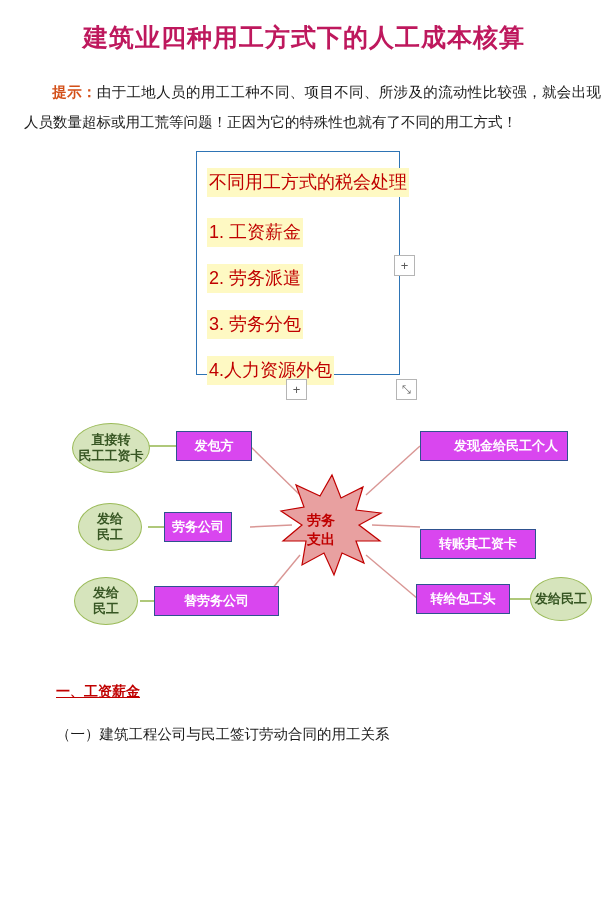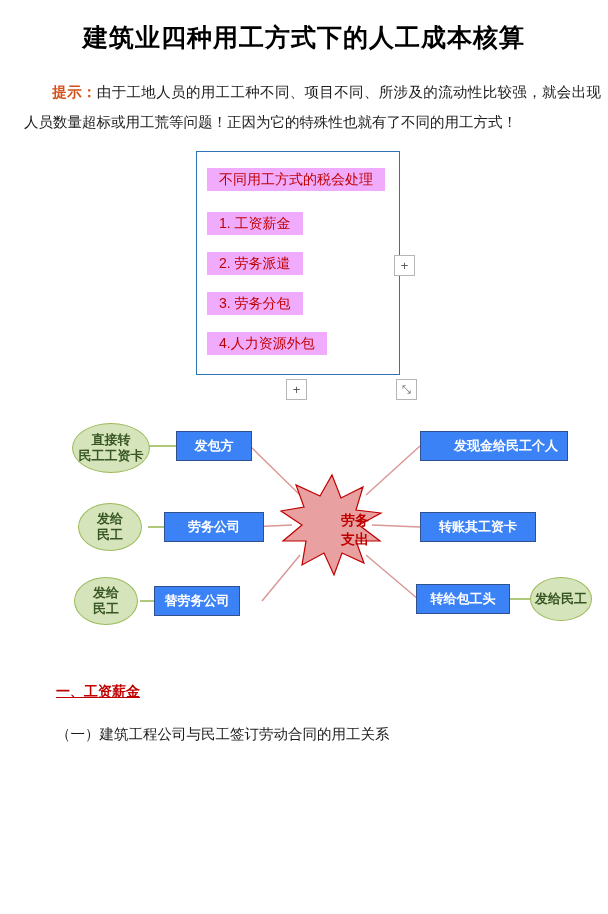--- a/index.html
+++ b/index.html
@@ -17,21 +17,21 @@
   }
   .page {
     position: relative;
     width: 608px;
     height: 914px;
   }
 
   
   .title {
     text-align: center;
-    color: #000000;
+    color: #be185d;
     font-weight: bold;
     font-size: 25px;
     letter-spacing: 1px;
     margin: 22px 0 11px 0;
     line-height: 1.2;
   }
 
   
   .intro {
     margin: 26px 7px 0 24px;
@@ -61,26 +61,26 @@
     left: 196px;
     top: 0px;
     width: 204px;
     height: 224px;
     border: 1.5px solid #2e74b5;
     background: #ffffff;
     box-sizing: border-box;
     padding: 16px 0 0 10px;
   }
   .framed-line {
-    font-size: 14px;
+    font-size: 18px;
     color: #c00000;
-    background: #f0abfc;
+    background: #fef9c3;
     display: inline-block;
     line-height: 1.5;
-    padding: 1px 12px;
+    padding: 1px 2px;
     margin-bottom: 17px;
     white-space: nowrap;
   }
   .framed-line.first { margin-bottom: 21px; }
 
   .handle-plus {
     position: absolute;
     width: 21px;
     height: 21px;
     border: 1px solid #b5b5b5;
@@ -121,21 +121,21 @@
     position: absolute;
     box-sizing: border-box;
     text-align: center;
     font-size: 13px;
     line-height: 1.25;
     display: flex;
     align-items: center;
     justify-content: center;
   }
   .node.blue {
-    background: #3b82f6;
+    background: #d946ef;
     color: #ffffff;
     border: 1px solid #2f528f;
     font-weight: bold;
   }
   .node.green {
     background: #d6e4bc;
     color: #375623;
     border: 1px solid #9bbb59;
     border-radius: 50%;
     font-weight: bold;
@@ -209,33 +209,33 @@
     </svg>
 
     <div class="node green" style="left:72px; top:20px; width:78px; height:50px;">
       <span><span>直接转</span><br><span>民工工资卡</span></span>
     </div>
     <div class="node blue" style="left:176px; top:28px; width:76px; height:30px;">发包方</div>
 
     <div class="node green" style="left:78px; top:100px; width:64px; height:48px;">
       <span><span>发给</span><br><span>民工</span></span>
     </div>
-    <div class="node blue" style="left:164px; top:109px; width:100px; height:30px;">劳务公司</div>
+    <div class="node blue" style="left:164px; top:109px; width:68px; height:30px;">劳务公司</div>
 
     <div class="node green" style="left:74px; top:174px; width:64px; height:48px;">
       <span><span>发给</span><br><span>民工</span></span>
     </div>
-    <div class="node blue" style="left:154px; top:183px; width:86px; height:30px;">替劳务公司</div>
+    <div class="node blue" style="left:154px; top:183px; width:125px; height:30px;">替劳务公司</div>
 
     <div class="node blue" style="left:420px; top:28px; width:148px; height:30px;padding-left:24px;">发现金给民工个人</div>
-    <div class="node blue" style="left:420px; top:109px; width:116px; height:30px;">转账其工资卡</div>
+    <div class="node blue" style="left:420px; top:126px; width:116px; height:30px;">转账其工资卡</div>
     <div class="node blue" style="left:416px; top:181px; width:94px; height:30px;">转给包工头</div>
     <div class="node green" style="left:530px; top:174px; width:62px; height:44px;">发给民工</div>
 
-    <div class="star-label" style="left:299px; top:108px;text-align:right;">
+    <div class="star-label" style="left:286px; top:108px;">
       <span>劳务</span><br>
       <span>支出</span>
     </div>
   </div>
 
   <div class="section-head">一、工资薪金</div>
   <div class="section-sub">（一）建筑工程公司与民工签订劳动合同的用工关系</div>
 
 </div>
 

